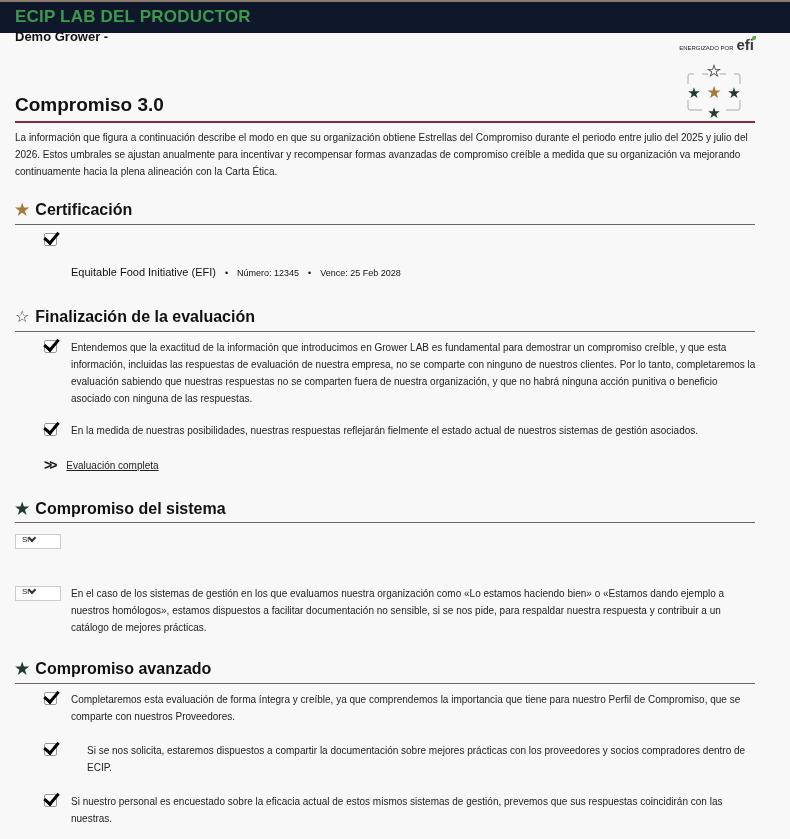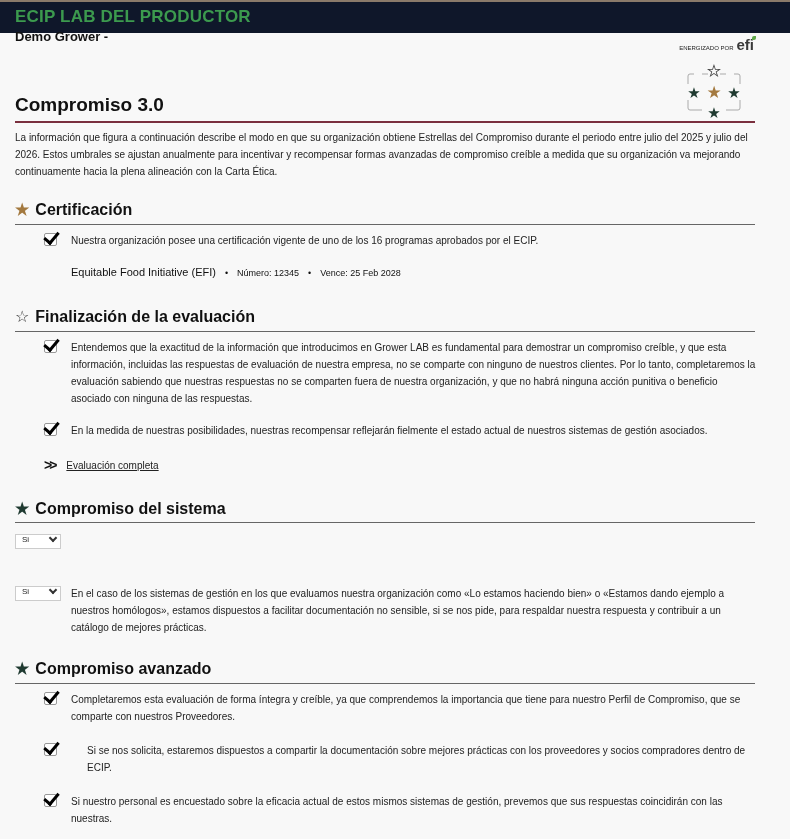--- a/index.html
+++ b/index.html
@@ -28,21 +28,21 @@
   .item { position: absolute; left: 44px; width: 712px; display: flex; font-size: 10px; line-height: 17px; color: #222; }
   .cb { flex: none; width: 13px; height: 13px; border: 1px solid #999; border-radius: 2px; background: #fff; margin-top: 1px; margin-right: 14px; position: relative; }
   .cb::after { content: ""; position: absolute; left: 2px; top: -5px; width: 6px; height: 12px; border-right: 3px solid #000; border-bottom: 3px solid #000; transform: rotate(40deg); }
   .cert-line { position: absolute; left: 71px; top: 266px; font-size: 11px; display: flex; align-items: baseline; color: #111; }
   .cert-line .small { font-size: 9px; }
   .cert-line .dot { margin: 0 9px; font-size: 9px; }
   .link-row { position: absolute; left: 44px; top: 457px; display: flex; align-items: center; font-size: 10px; }
   .link-row .chev { font-size: 14px; font-weight: bold; margin-right: 12px; letter-spacing: -3px; }
   .link-row a { color: #222; text-decoration: underline; }
   .sel-item { position: absolute; left: 15px; width: 740px; display: flex; font-size: 10px; line-height: 17px; color: #222; }
-  .select { flex: none; width: 46px; height: 15px; border: 1px solid #ccc; background: #fff; font-size: 8px; display: flex; align-items: center; justify-content: space-between; padding: 0 4px 4px 6px; margin-top: 1px; margin-right: 10px; }
+  .select { flex: none; width: 46px; height: 15px; border: 1px solid #ccc; background: #fff; font-size: 8px; display: flex; align-items: center; justify-content: flex-start; padding: 0 4px 4px 6px; margin-top: 1px; margin-right: 10px; }
   .select .chev-down { width: 6px; height: 6px; border-right: 2px solid #333; border-bottom: 2px solid #333; transform: rotate(45deg); margin-top: -3px; }
 </style>
 </head>
 <body>
 
 <div class="topbar">
   <div class="brand">ECIP LAB DEL PRODUCTOR</div>
 </div>
 
 <div class="grower">Demo Grower -</div>
@@ -69,42 +69,41 @@
 <div class="title-rule"></div>
 <div class="intro">La información que figura a continuación describe el modo en que su organización obtiene Estrellas del Compromiso durante el periodo entre julio del 2025 y julio del 2026. Estos umbrales se ajustan anualmente para incentivar y recompensar formas avanzadas de compromiso creíble a medida que su organización va mejorando continuamente hacia la plena alineación con la Carta Ética.</div>
 
 <div class="sec-head" style="top:200px;">
   <span class="star" style="color:#a3793f;">★</span>
   <span>Certificación</span>
 </div>
 <div class="sec-rule" style="top:224px;"></div>
 <div class="item" style="top:232px;">
   <span class="cb"></span>
-  <span>Nuestra organización posee una certificación vigente de uno de los 16 programas aprobados por el ECIP.</span>
 </div>
 <div class="cert-line">
   <span>Equitable Food Initiative (EFI)</span>
   <span class="dot">•</span>
   <span class="small">Número: 12345</span>
   <span class="dot">•</span>
   <span class="small">Vence: 25 Feb 2028</span>
 </div>
 
 <div class="sec-head" style="top:307px;">
   <span class="star" style="color:#333;font-weight:normal;">☆</span>
   <span>Finalización de la evaluación</span>
 </div>
 <div class="sec-rule" style="top:331px;"></div>
 <div class="item" style="top:339px;">
   <span class="cb"></span>
   <span>Entendemos que la exactitud de la información que introducimos en Grower LAB es fundamental para demostrar un compromiso creíble, y que esta información, incluidas las respuestas de evaluación de nuestra empresa, no se comparte con ninguno de nuestros clientes. Por lo tanto, completaremos la evaluación sabiendo que nuestras respuestas no se comparten fuera de nuestra organización, y que no habrá ninguna acción punitiva o beneficio asociado con ninguna de las respuestas.</span>
 </div>
 <div class="item" style="top:422px;">
   <span class="cb"></span>
-  <span>En la medida de nuestras posibilidades, nuestras recompensar reflejarán fielmente el estado actual de nuestros sistemas de gestión asociados.</span>
+  <span>En la medida de nuestras posibilidades, nuestras respuestas reflejarán fielmente el estado actual de nuestros sistemas de gestión asociados.</span>
 </div>
 <div class="link-row">
   <span class="chev">&gt;&gt;</span>
   <a>Evaluación completa</a>
 </div>
 
 <div class="sec-head" style="top:499px;">
   <span class="star" style="color:#1f3a30;">★</span>
   <span>Compromiso del sistema</span>
 </div>

